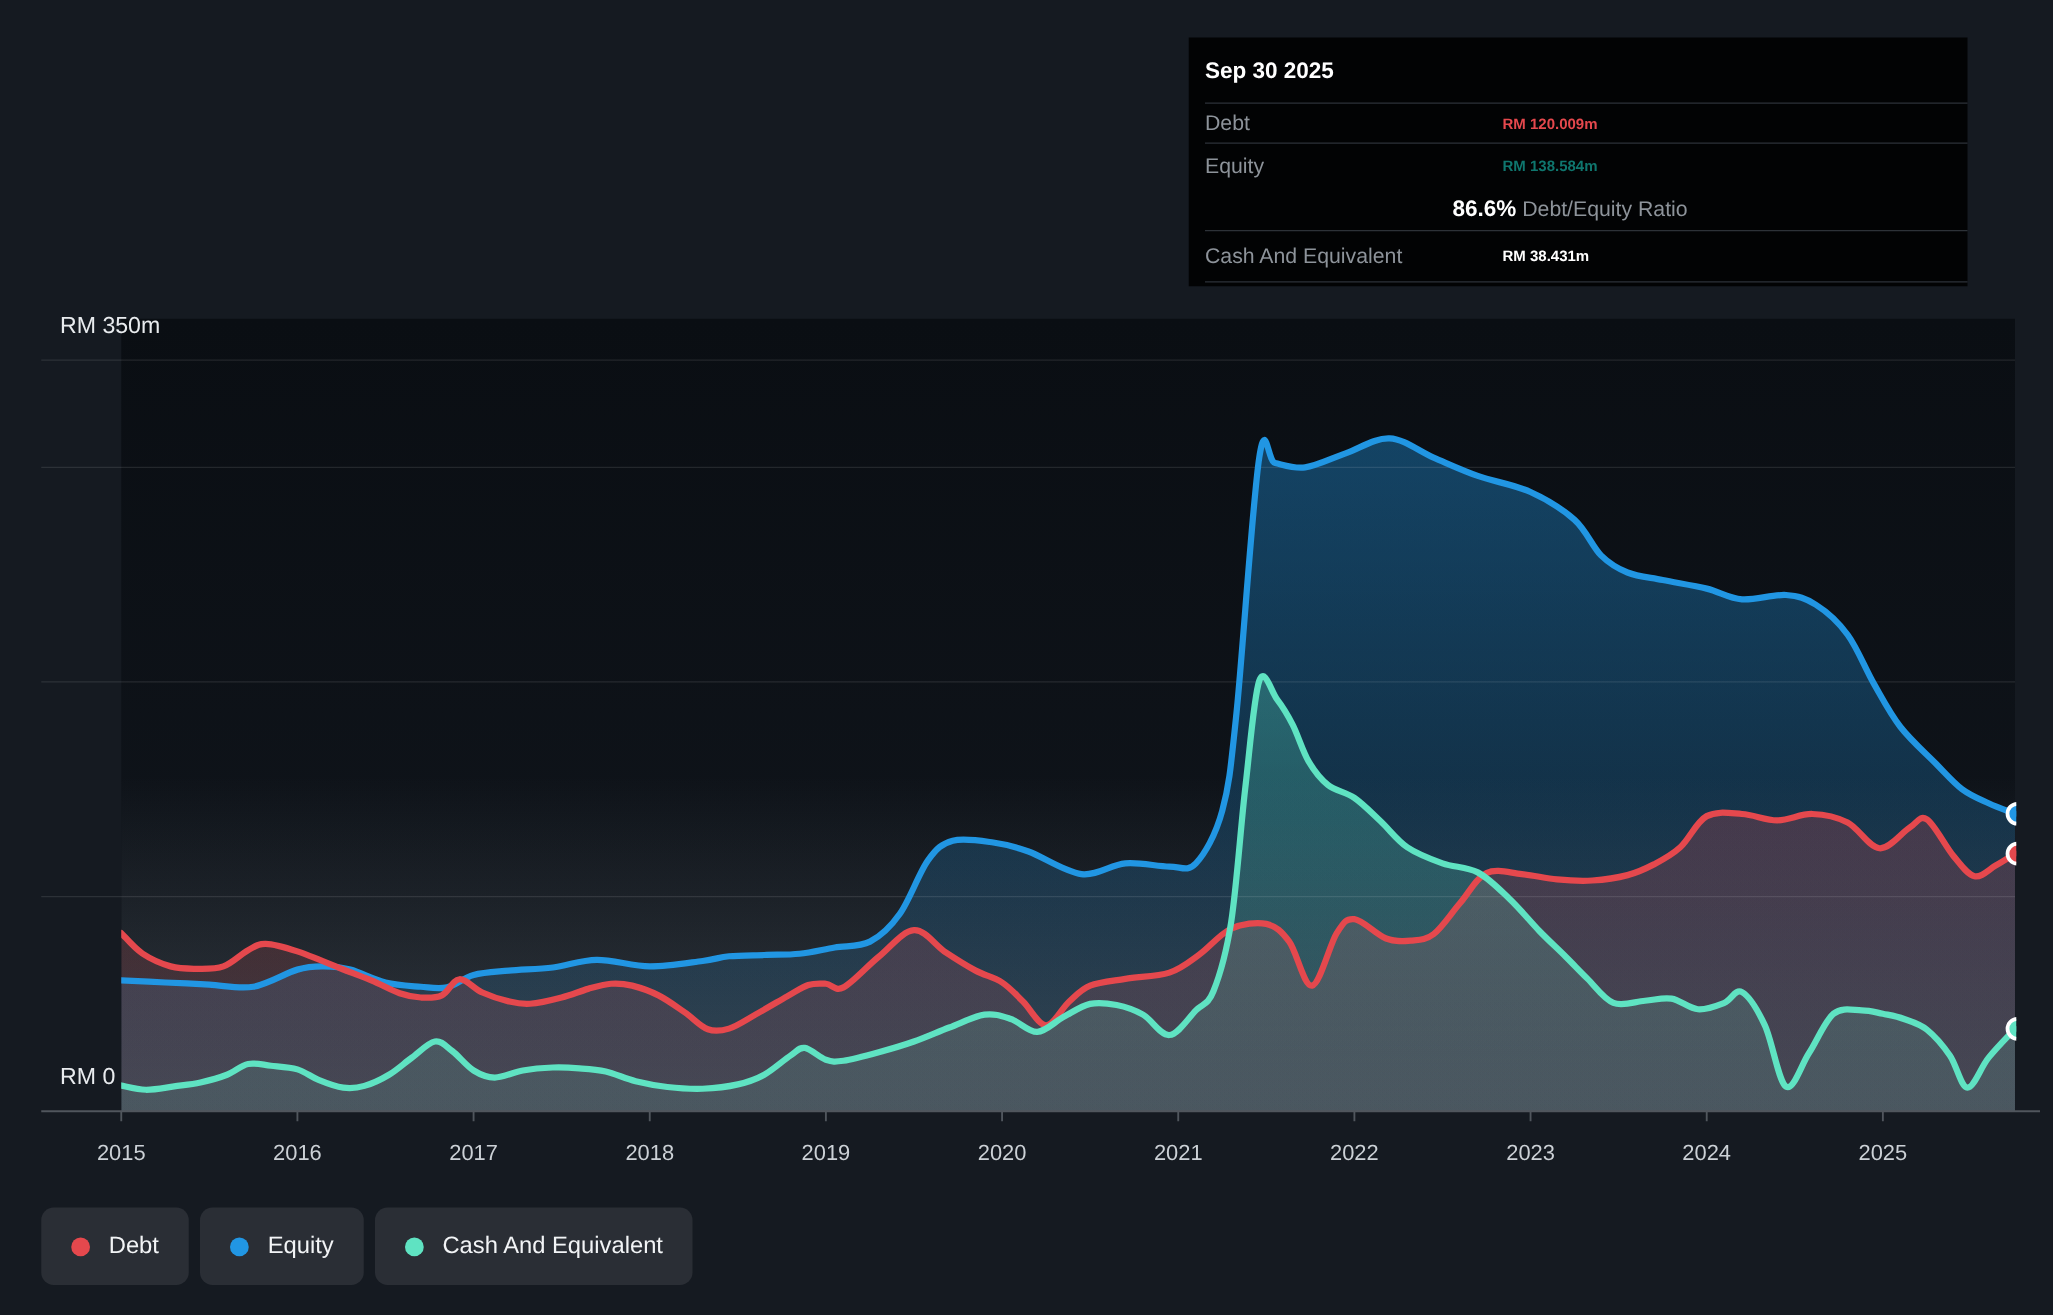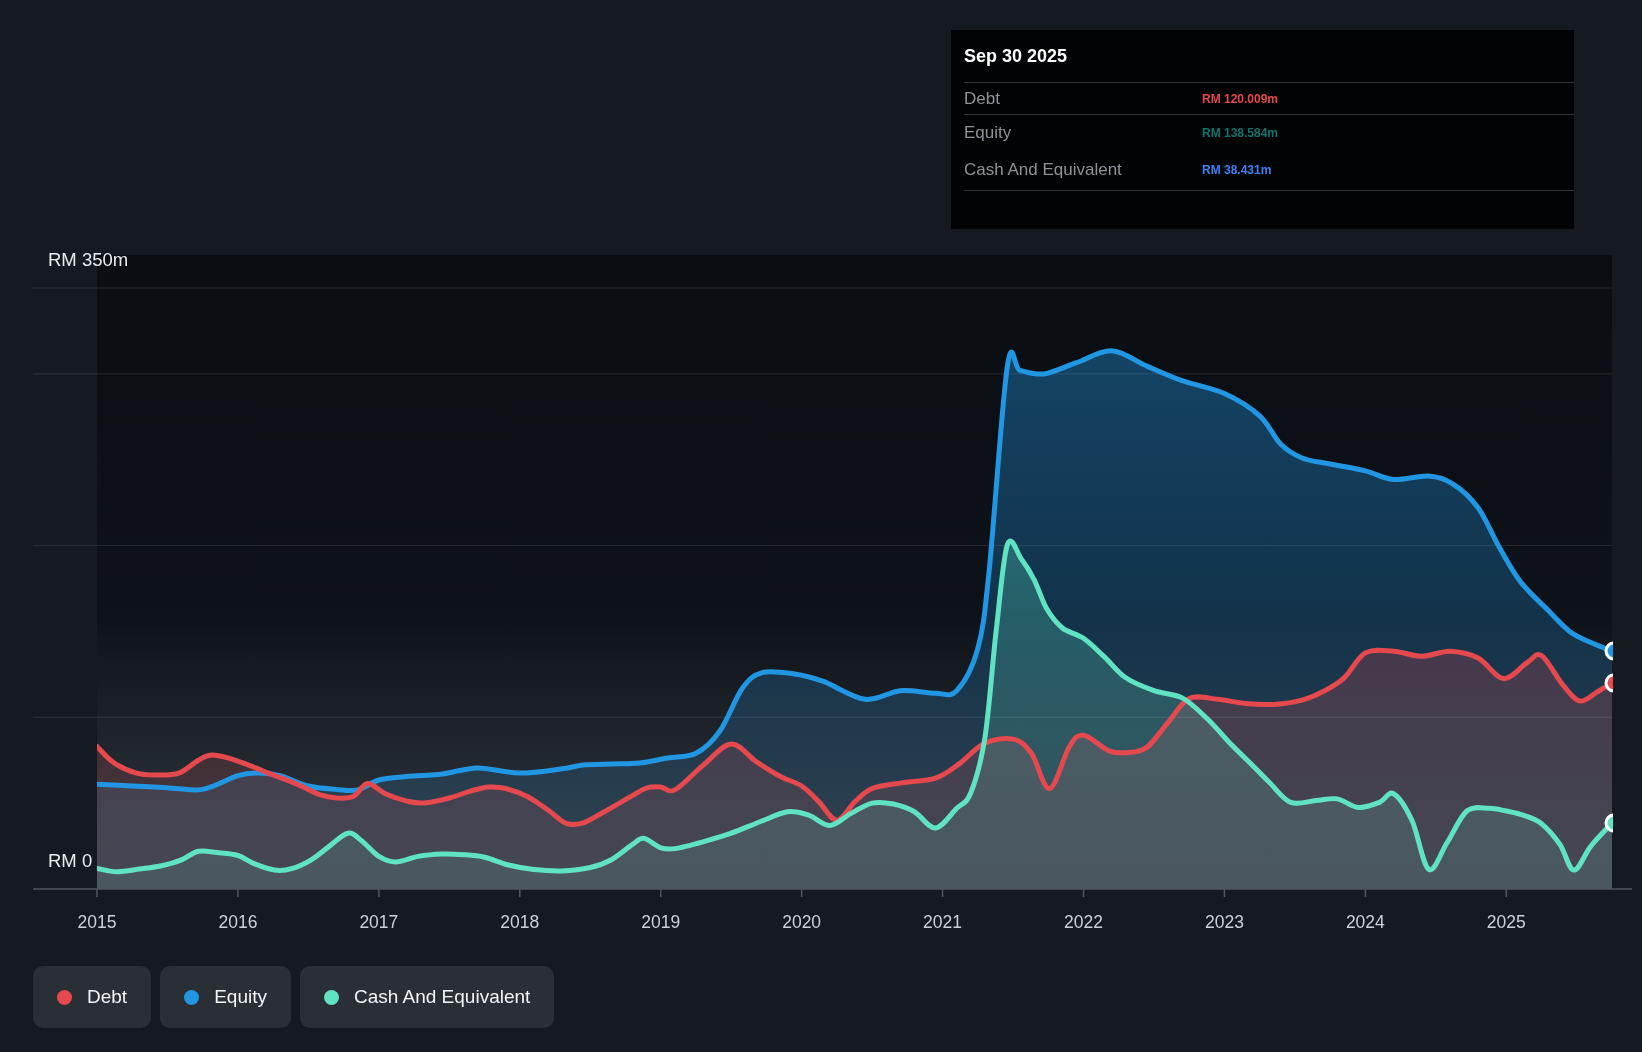--- a/index.html
+++ b/index.html
@@ -112,23 +112,29 @@
     <div class="tt-inner">
       <div class="tt-title">Sep 30 2025</div>
       <div class="tt-row row-debt">
         <span class="lbl">Debt</span>
         <span class="val" id="tt-debt-val" style="color: rgb(229, 72, 77);">RM 120.009m</span>
       </div>
       <div class="tt-row row-equity">
         <span class="lbl">Equity</span>
         <span class="val" id="tt-equity-val" style="color: #0f766e;">RM 138.584m</span>
       </div>
+      <div class="tt-row row-ratio">
+        <span class="ratio-wrap">
+          <span class="ratio-pct">86.6%</span>
+          <span class="ratio-lbl"> <span>Debt/Equity Ratio</span></span>
+        </span>
+      </div>
       <div class="tt-row row-cash">
         <span class="lbl">Cash And Equivalent</span>
-        <span class="val" id="tt-cash-val" style="color: #3b82f6;">RM 38.431m</span>
+        <span class="val" id="tt-cash-val" style="color: #ffffff;">RM 38.431m</span>
       </div>
     </div>
   </div>
 
   <div class="legend">
     <button class="legend-btn">
       <span class="legend-dot" id="dot-0" style="background: rgb(229, 72, 77);"></span>
       <span class="legend-label">Debt</span>
     </button>
     <button class="legend-btn">

